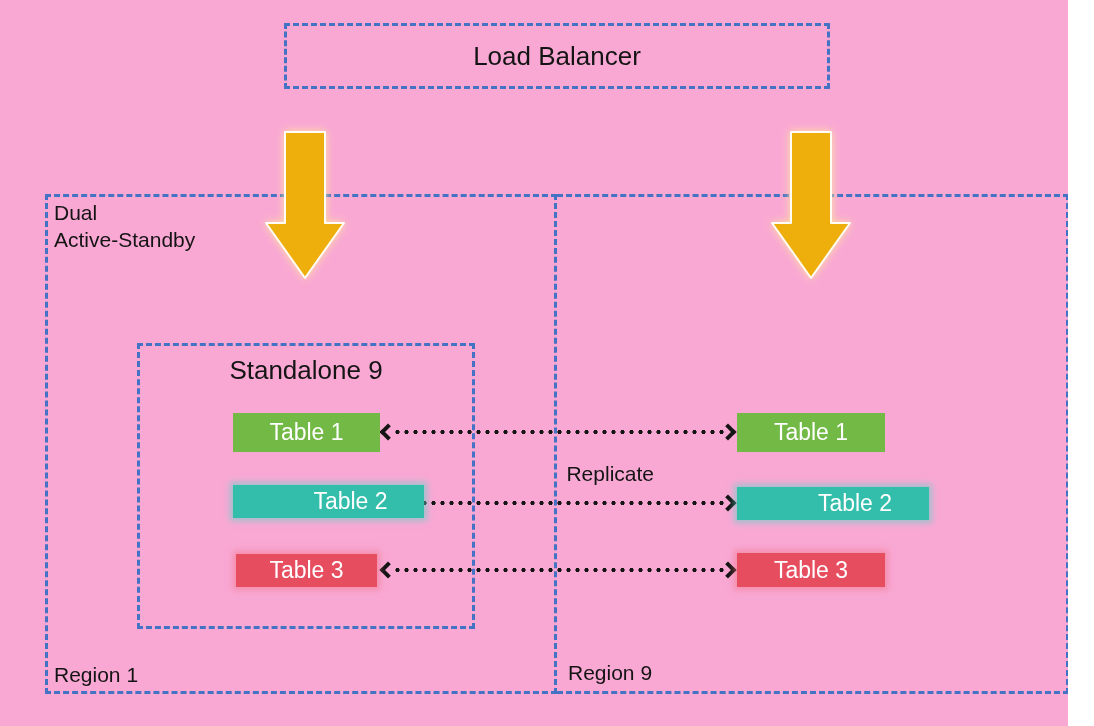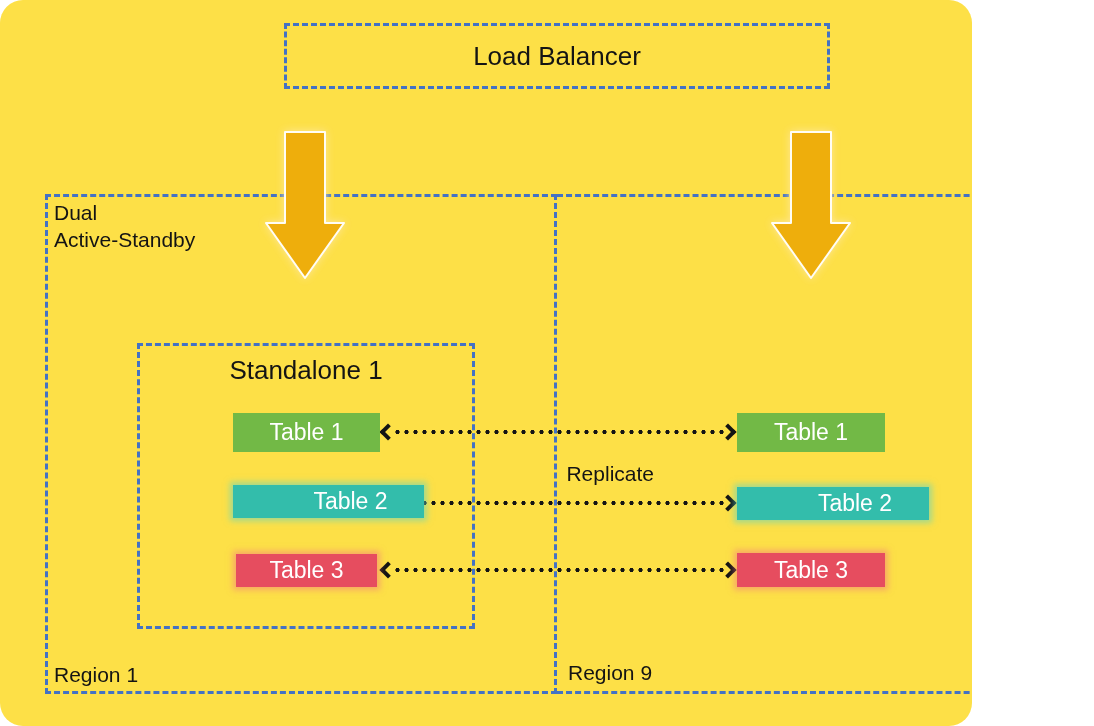--- a/index.html
+++ b/index.html
@@ -4,25 +4,24 @@
 <style>
   html, body {
     margin: 0;
     padding: 0;
     background: #ffffff;
     font-family: "Liberation Sans", "DejaVu Sans", sans-serif;
     color: #141414;
   }
   #canvas {
     position: relative;
-    width: 972px;
+    width: 1068px;
     height: 726px;
-    background: #fde047;
+    background: #f9a8d4;
     overflow: hidden;
-    border-radius: 23px;
   }
   .dashed-box {
     position: absolute;
     box-sizing: border-box;
     border: 3px dashed #4472C4;
     background: transparent;
   }
   
   #lb-box {
     left: 284px; top: 23px; width: 546px; height: 66px;
@@ -130,21 +129,21 @@
   <div id="region-2" class="dashed-box"></div>
 
   <div id="dual-label" class="corner-label">
     <div>Dual</div>
     <div>Active-Standby</div>
   </div>
   <div id="region-1-label" class="corner-label">Region 1</div>
   <div id="region-2-label" class="corner-label">Region 9</div>
 
   <div id="standalone-1" class="dashed-box">
-    <div class="standalone-title">Standalone 1</div>
+    <div class="standalone-title">Standalone 9</div>
   </div>
 
   <div id="s1-table-1" class="table-badge" style="background-color: rgb(114, 185, 70);">Table 1</div>
   <div id="s1-table-2" class="table-badge glow-teal" style="background-color: rgb(51, 189, 171);">Table 2</div>
   <div id="s1-table-3" class="table-badge glow-red" style="background-color: rgb(230, 77, 95);">Table 3</div>
 
   <div id="s2-table-1" class="table-badge" style="background-color: rgb(114, 185, 70);">Table 1</div>
   <div id="s2-table-2" class="table-badge glow-teal" style="background-color: rgb(51, 189, 171);">Table 2</div>
   <div id="s2-table-3" class="table-badge glow-red" style="background-color: rgb(230, 77, 95);">Table 3</div>
 

